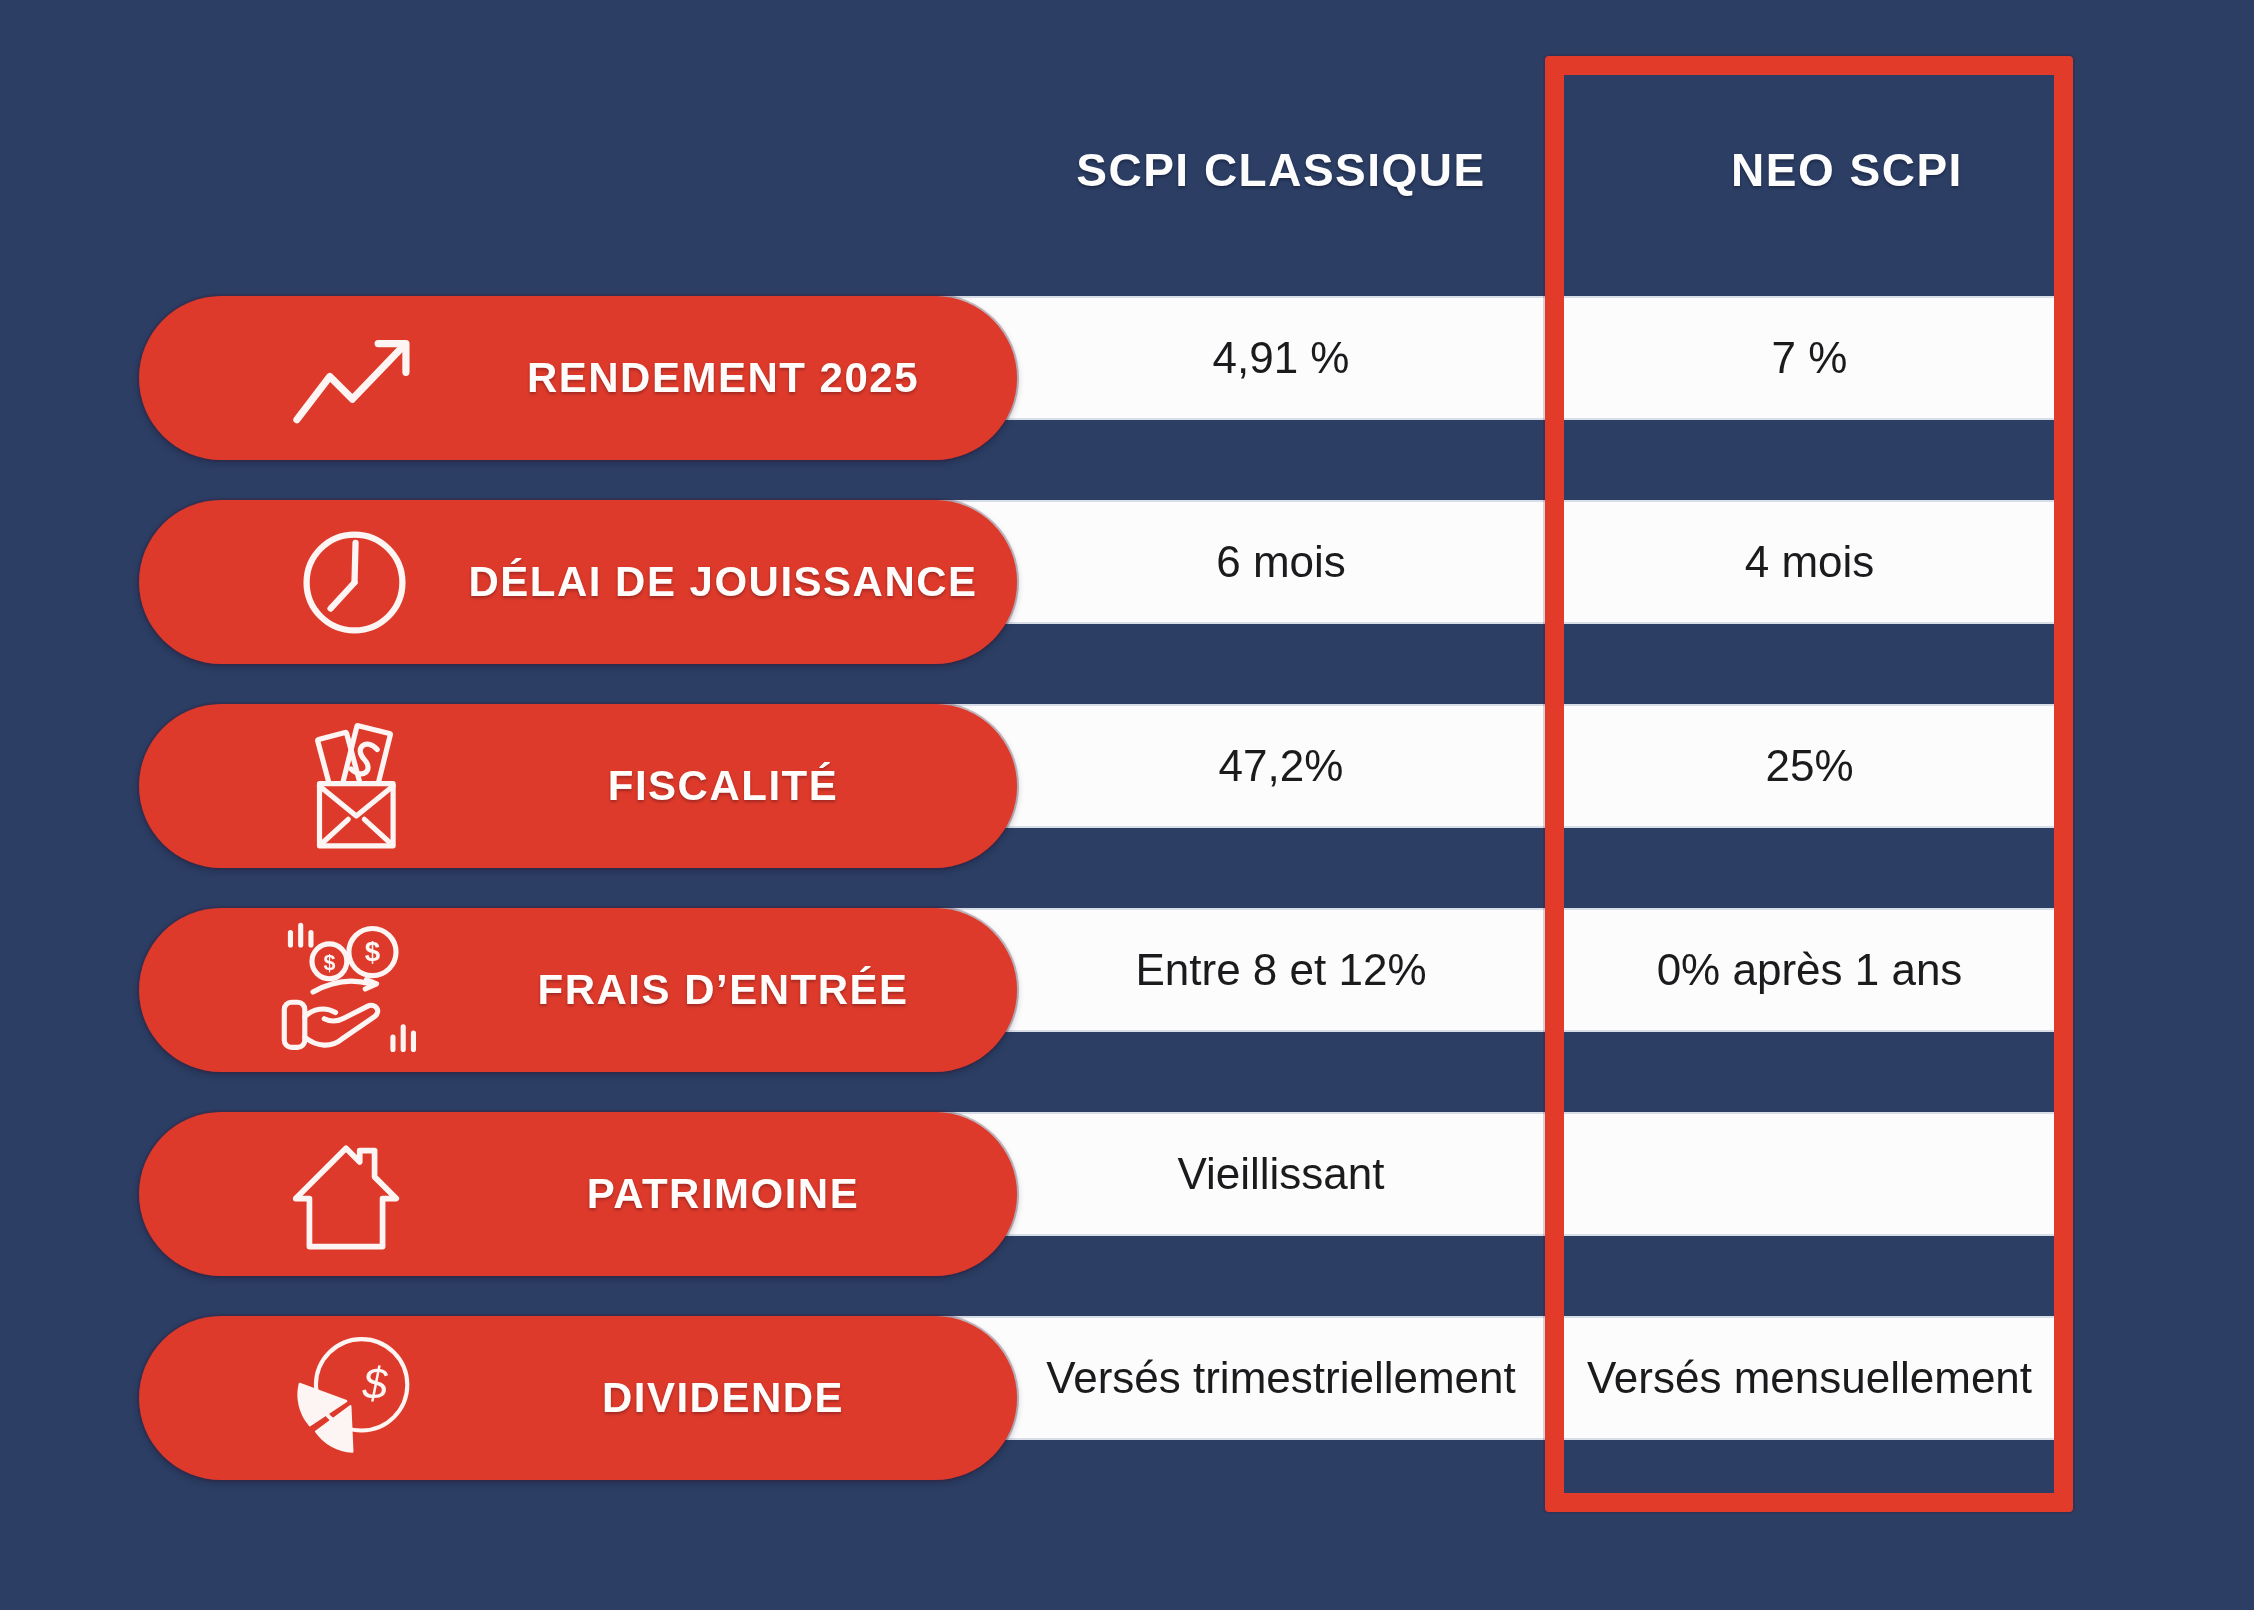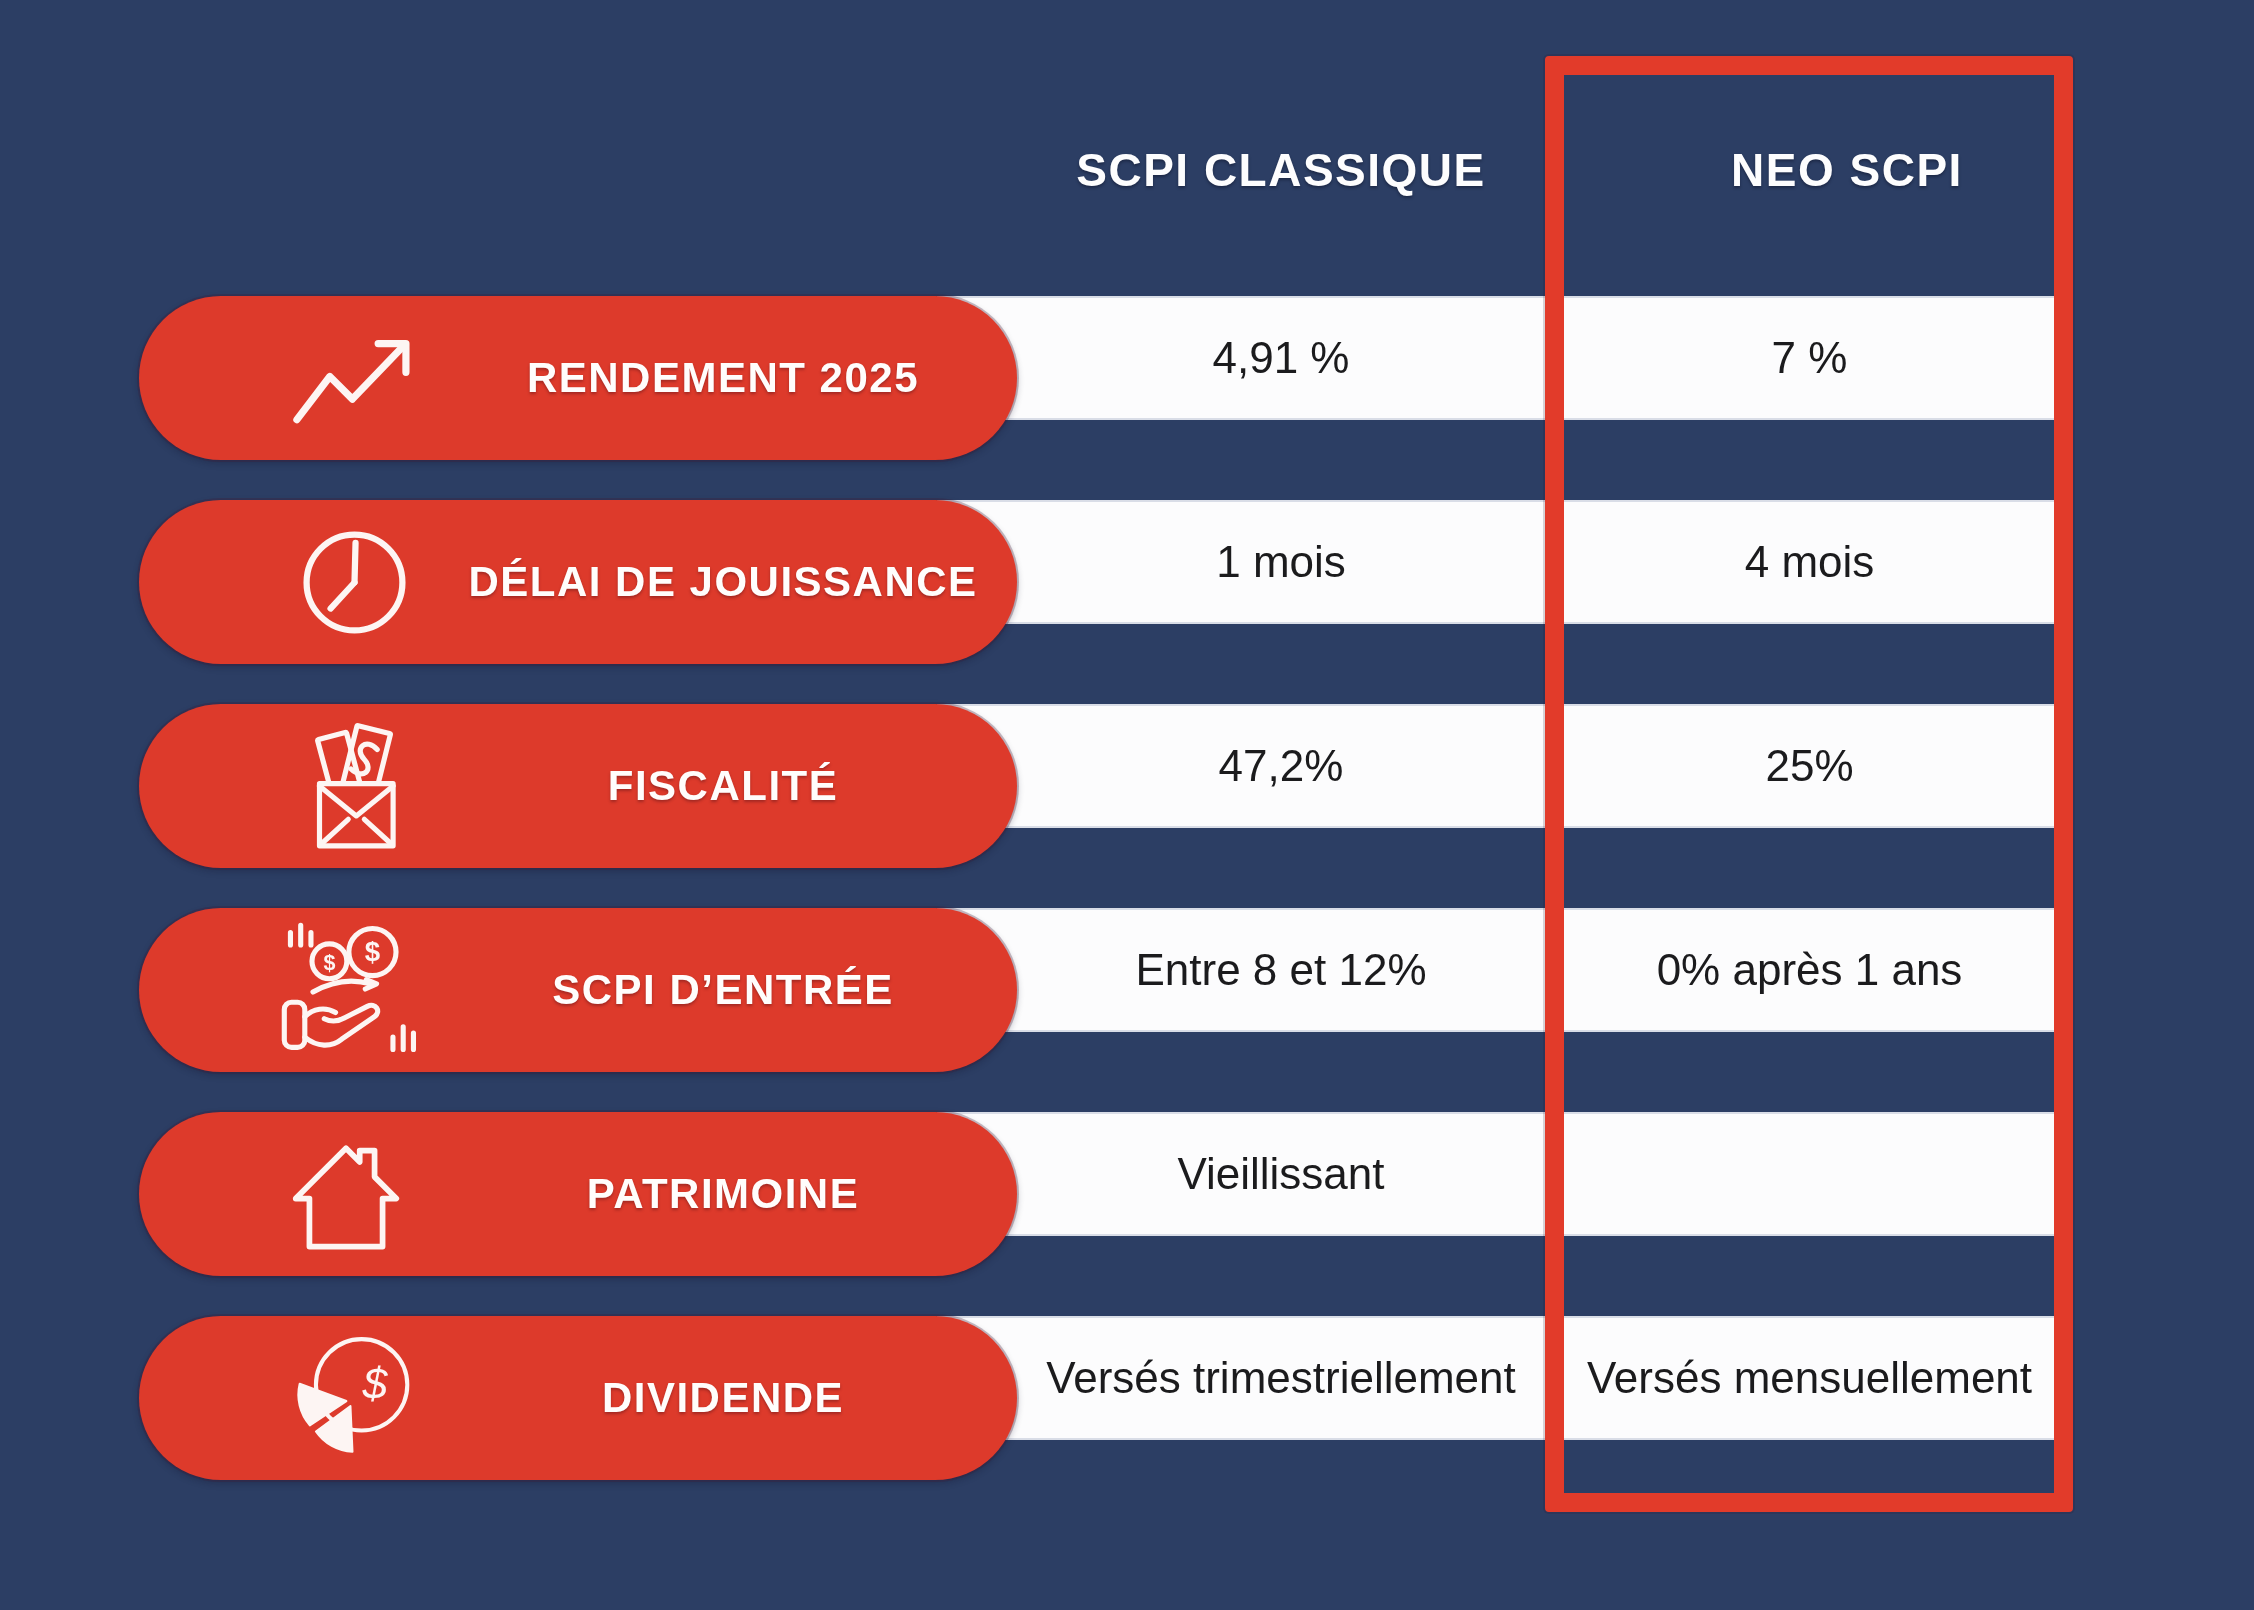--- a/index.html
+++ b/index.html
@@ -101,21 +101,21 @@
     <div class="pill">
       <span class="icon-wrap">
         <svg width="125" height="125" viewBox="0 0 120 120" stroke-width="6">
           <circle cx="60" cy="60" r="46"></circle>
           <line x1="60" y1="60" x2="61" y2="22"></line>
           <line x1="60" y1="60" x2="37" y2="85"></line>
         </svg>
       </span>
       <span class="pill-label">DÉLAI DE JOUISSANCE</span>
     </div>
-    <div class="cell classic">1 mois</div>
+    <div class="cell classic">6 mois</div>
     <div class="cell neo">4 mois</div>
   </div>
 
   <div class="row" style="top:704px">
     <div class="rowbar"></div>
     <div class="pill">
       <span class="icon-wrap">
         <svg width="118" height="138" viewBox="0 0 100 120" stroke-width="4.5">
           <g transform="rotate(-15 36 40)">
               <rect x="24" y="16" width="26" height="48" rx="1"></rect>
@@ -146,21 +146,21 @@
           <circle cx="98" cy="33" r="23"></circle>
           <text class="tf" x="98" y="42" font-size="27" font-weight="bold" text-anchor="middle">$</text>
           <path d="M40,72 q28,-16 56,-8"></path>
           <path d="M92,60 l10,4 l-11,5"></path>
           <rect x="12" y="82" width="20" height="44" rx="7"></rect>
           <path d="M32,96 c8,-8 20,-10 30,-4"></path>
           <path d="M32,116 c12,10 26,10 36,2 l32,-22 c7,-5 1,-14 -7,-10 l-22,11 c-7,4 -14,4 -20,1"></path>
           <path d="M118,128 v-12 M128,128 v-22 M138,128 v-16"></path>
         </svg>
       </span>
-      <span class="pill-label">SCPI D’ENTRÉE</span>
+      <span class="pill-label">FRAIS D’ENTRÉE</span>
     </div>
     <div class="cell classic">Entre 8 et 12%</div>
     <div class="cell neo">0% après 1 ans</div>
   </div>
 
   <div class="row" style="top:1112px">
     <div class="rowbar"></div>
     <div class="pill">
       <span class="icon-wrap">
         <svg width="150" height="128" viewBox="0 0 130 112" stroke-width="5">

